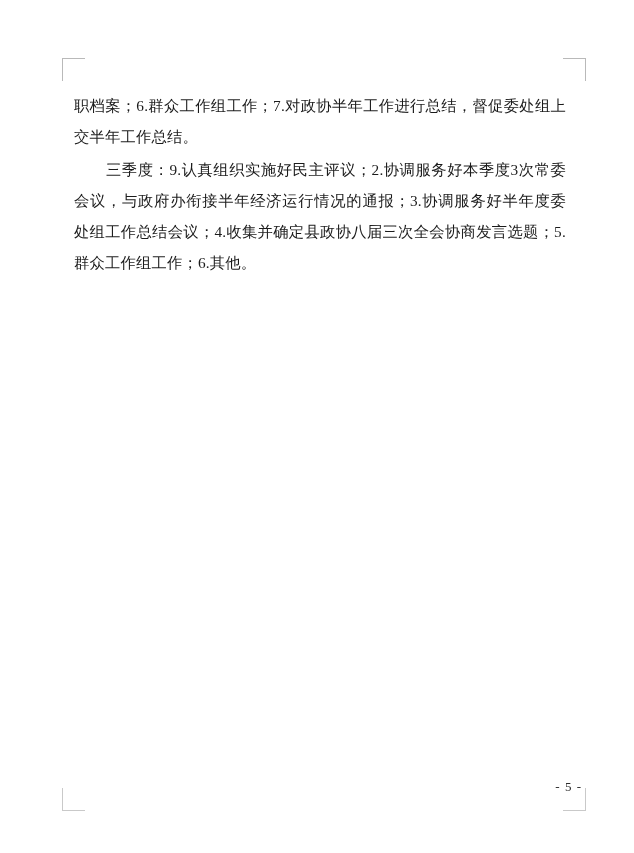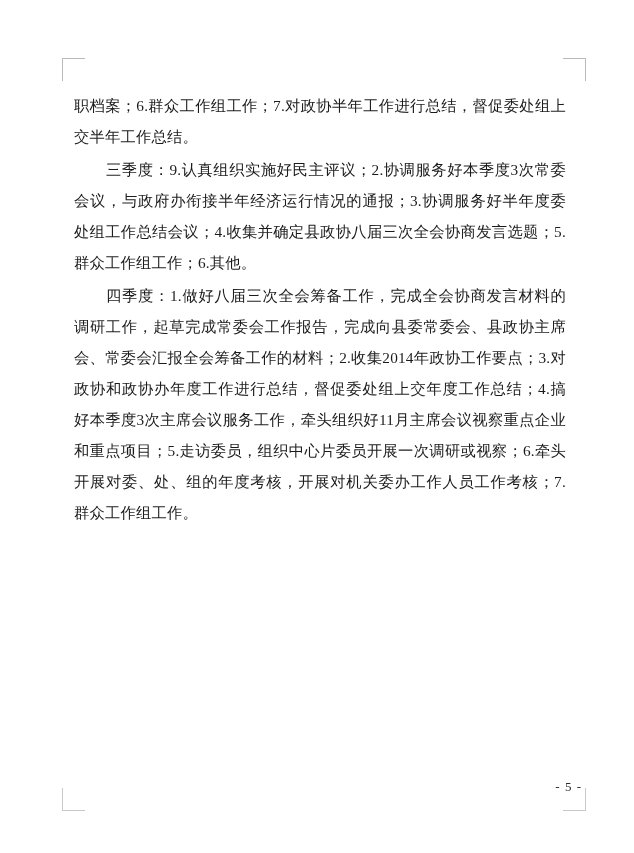--- a/index.html
+++ b/index.html
@@ -91,18 +91,17 @@
 <div class="page">
 
   <div class="crop crop-tl"></div>
   <div class="crop crop-tr"></div>
   <div class="crop crop-bl"></div>
   <div class="crop crop-br"></div>
 
   <div class="text-body">
     <p class="para">职档案；6.群众工作组工作；7.对政协半年工作进行总结，督促委处组上交半年工作总结。</p>
     <p class="para indent">三季度：9.认真组织实施好民主评议；2.协调服务好本季度3次常委会议，与政府办衔接半年经济运行情况的通报；3.协调服务好半年度委处组工作总结会议；4.收集并确定县政协八届三次全会协商发言选题；5.群众工作组工作；6.其他。</p>
-    <p class="para indent">四季度：1.做好八届三次全会筹备工作，完成全会协商发言材料的调研工作，起草完成常委会工作报告，完成向县委常委会、县政协主席会、常委会汇报全会筹备工作的材料；2.收集2014年政协工作要点；3.对政协和政协办年度工作进行总结，督促委处组上交年度工作总结；4.搞好本季度3次主席会议服务工作，牵头组织好11月主席会议视察重点企业和重点项目；5.走访委员，组织中心片委员开展一次调研或视察；6.牵头开展对委、处、组的年度考核，开展对机关委办工作人员工作考核；7.群众工作组工作。</p>
   </div>
 
   <div class="page-number">- 5 -</div>
 
 </div>
 
 </body></html>

